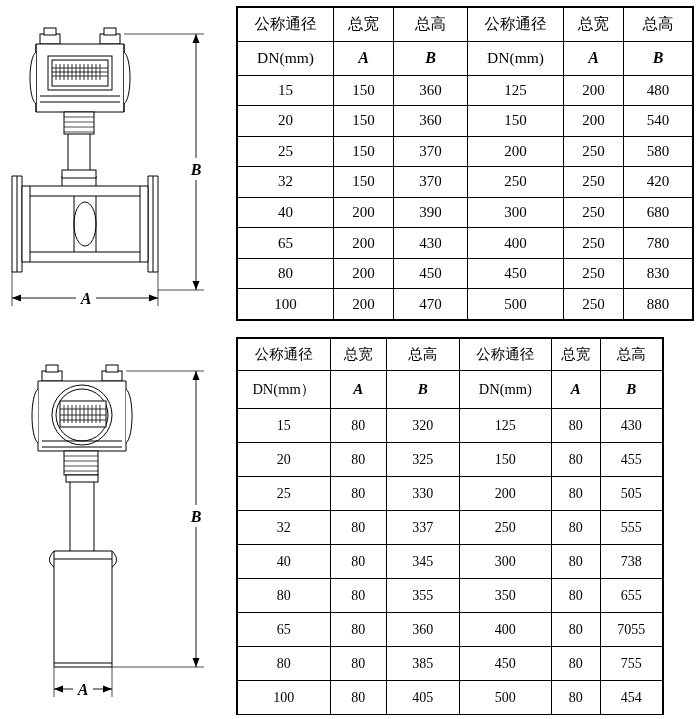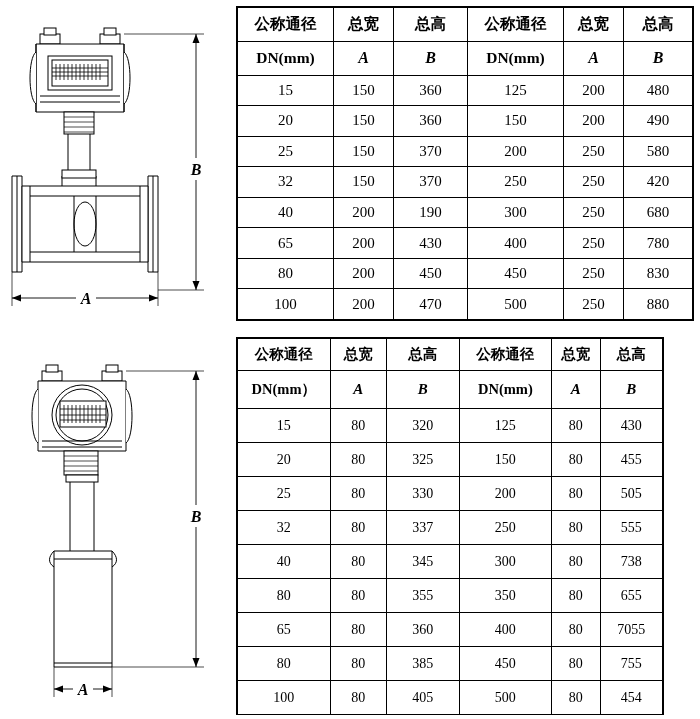--- a/index.html
+++ b/index.html
@@ -64,21 +64,21 @@
   }
   td {
     border: 1px solid #000;
     text-align: center;
     vertical-align: middle;
     font-family: "Liberation Serif", serif;
   }
   .t1 td { font-size: 15px; }
   .t2 td { font-size: 14px; }
   .hdr {
-    font-weight: bold;
+    font-weight: normal;
     text-align: center;
   }
   .t1 .hdr { font-size: 15.5px; }
   .t2 .hdr { font-size: 14.5px; }
   .hdr-ab {
     font-weight: bold;
     font-style: italic;
     font-family: "Liberation Serif", serif;
   }
   .t1 .hdr-ab { font-size: 16px; }
@@ -299,42 +299,42 @@
           <td>125</td>
           <td>200</td>
           <td>480</td>
         </tr>
         <tr style="height:28px">
           <td>20</td>
           <td>150</td>
           <td>360</td>
           <td>150</td>
           <td>200</td>
-          <td>490</td>
+          <td>540</td>
         </tr>
         <tr style="height:28px">
           <td>25</td>
           <td>150</td>
           <td>370</td>
           <td>200</td>
           <td>250</td>
           <td>580</td>
         </tr>
         <tr style="height:28px">
           <td>32</td>
           <td>150</td>
           <td>370</td>
           <td>250</td>
           <td>250</td>
           <td>420</td>
         </tr>
         <tr style="height:28px">
           <td>40</td>
           <td>200</td>
-          <td>190</td>
+          <td>390</td>
           <td>300</td>
           <td>250</td>
           <td>680</td>
         </tr>
         <tr style="height:28px">
           <td>65</td>
           <td>200</td>
           <td>430</td>
           <td>400</td>
           <td>250</td>

